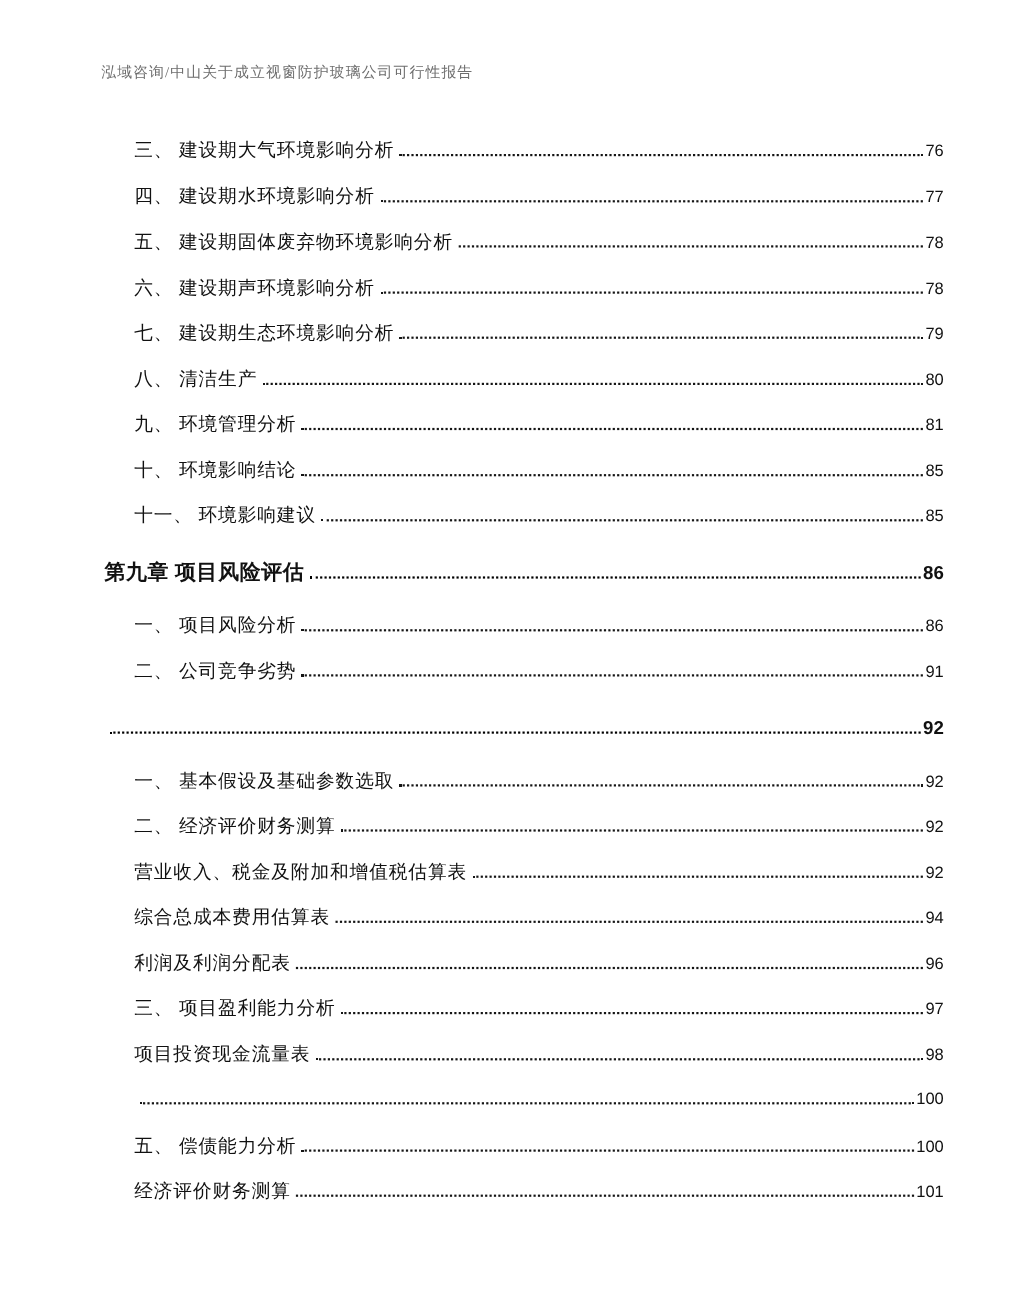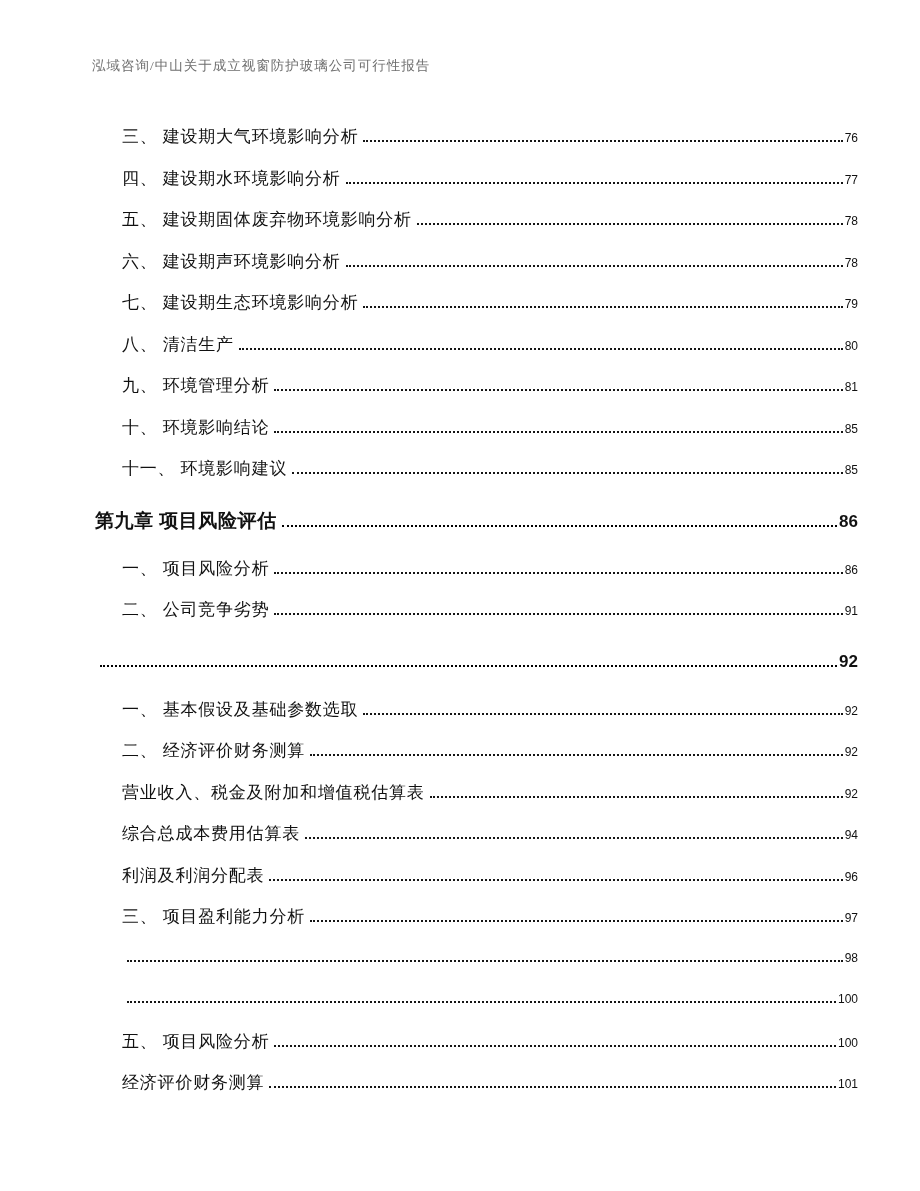--- a/index.html
+++ b/index.html
@@ -58,21 +58,21 @@
     min-width: 12px;
     border-bottom: 2px dotted #151515;
     margin: 0 2px 0 5px;
   }
   .chapter .dots {
     border-bottom: 2.5px dotted #000000;
   }
   .pagenum {
     flex: 0 0 auto;
     font-family: "Liberation Sans", sans-serif;
-    font-size: 12px;
+    font-size: 15px;
     letter-spacing: 0;
   }
   .chapter .pagenum {
     font-size: 17px;
     font-weight: 700;
   }
 </style>
 </head>
 <body>
 
@@ -167,29 +167,30 @@
         <span class="label">利润及利润分配表</span>
         <span class="dots"></span>
         <span class="pagenum">96</span>
       </div>
       <div class="row sub">
         <span class="label">三、 项目盈利能力分析</span>
         <span class="dots"></span>
         <span class="pagenum">97</span>
       </div>
       <div class="row sub">
+        <span class="label">项目投资现金流量表</span>
         <span class="dots"></span>
         <span class="pagenum">98</span>
       </div>
       <div class="row sub">
         <span class="dots"></span>
         <span class="pagenum">100</span>
       </div>
       <div class="row sub">
-        <span class="label">五、 项目风险分析</span>
+        <span class="label">五、 偿债能力分析</span>
         <span class="dots"></span>
         <span class="pagenum">100</span>
       </div>
       <div class="row sub">
         <span class="label">经济评价财务测算</span>
         <span class="dots"></span>
         <span class="pagenum">101</span>
       </div>
     </div>
 </div>

